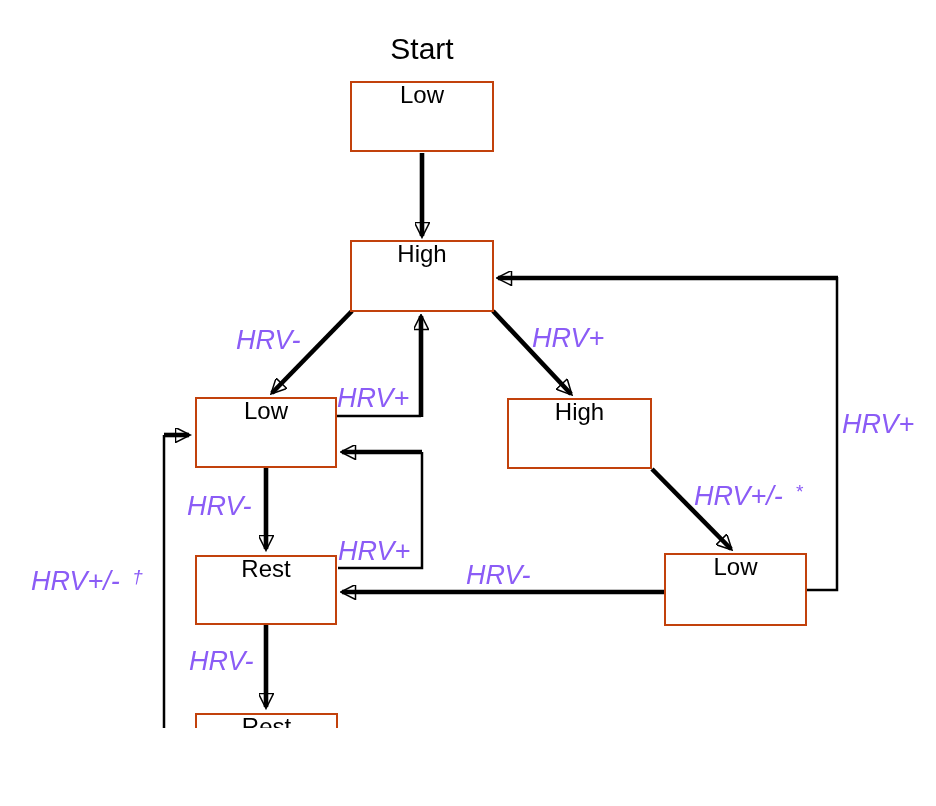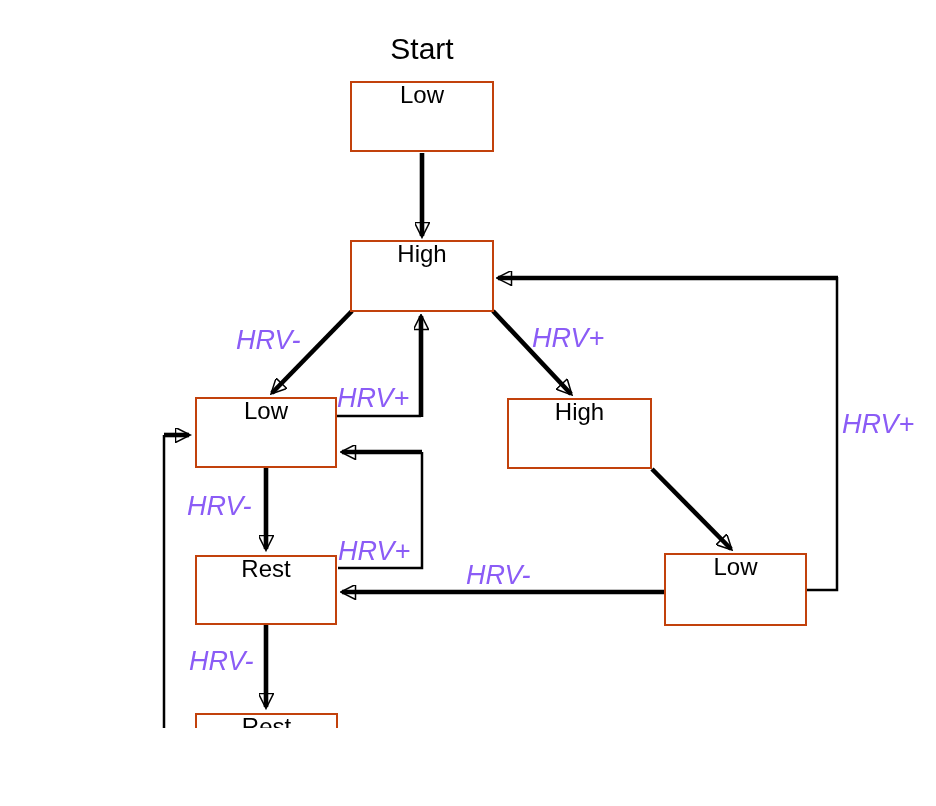--- a/index.html
+++ b/index.html
@@ -142,21 +142,29 @@
   <div class="node n-low-right">
     <span>Low</span>
   </div>
   <div class="node n-rest-bottom">
     <span>Rest</span>
   </div>
 
   <div class="elabel l-hrv-minus-1">HRV-</div>
   <div class="elabel l-hrv-plus-1">HRV+</div>
   <div class="elabel l-hrv-plus-2">HRV+</div>
+  <div class="elabel l-hrv-pm-star">
+    <span>HRV+/-</span>
+    <span class="sup">*</span>
+  </div>
   <div class="elabel l-hrv-plus-3">HRV+</div>
   <div class="elabel l-hrv-minus-2">HRV-</div>
   <div class="elabel l-hrv-plus-4">HRV+</div>
   <div class="elabel l-hrv-minus-3">HRV-</div>
   <div class="elabel l-hrv-minus-4">HRV-</div>
+  <div class="elabel l-hrv-pm-dag">
+    <span>HRV+/-</span>
+    <span class="sup">†</span>
+  </div>
 
   <div class="bottom-rule"></div>
 
 </div>
 
 </body></html>

